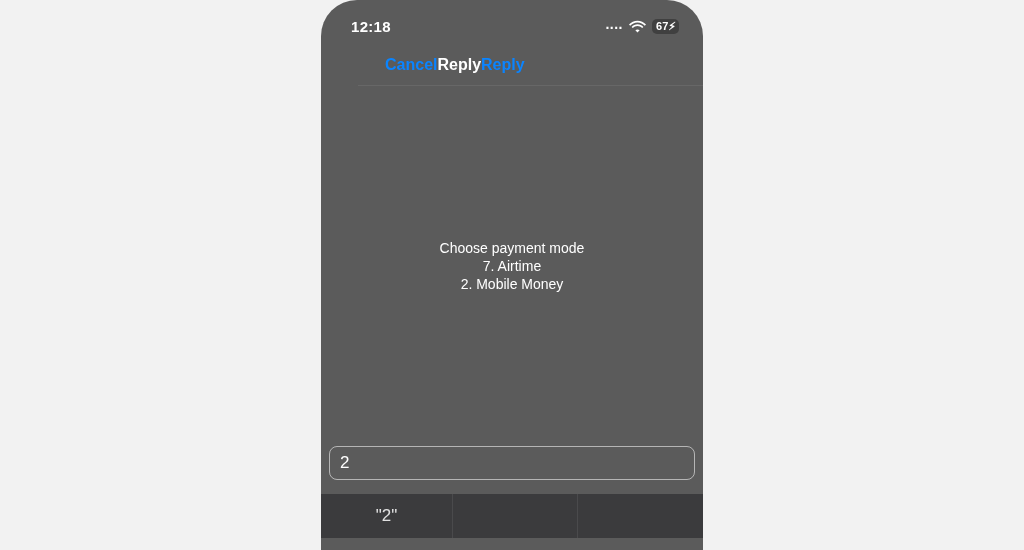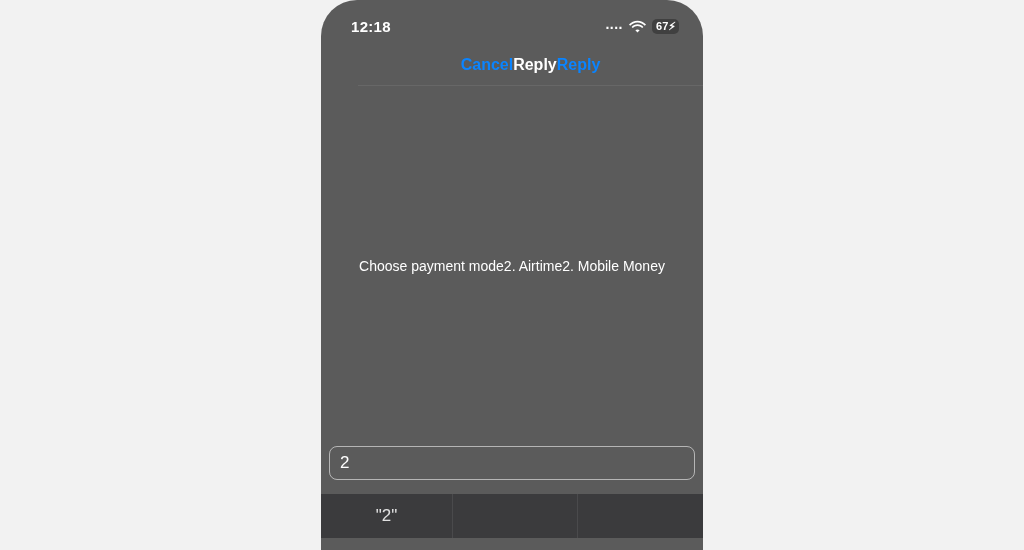--- a/index.html
+++ b/index.html
@@ -61,40 +61,41 @@
       font-weight: 700;
       color: #fff;
       display: inline-flex;
       align-items: center;
       line-height: 1;
       height: 15px;
     }
     .nav-bar {
       height: 42px;
       display: flex;
-      justify-content: center;
+      justify-content: flex-start;
       align-items: center;
       padding: 0 27px;
       border-bottom: 1px solid rgba(255,255,255,0.08);
       margin-left: 37px;
     }
     .nav-btn {
       color: #0a84ff;
       font-size: 16px;
       font-weight: 600;
       cursor: pointer;
     }
     .nav-title {
       color: #fff;
       font-size: 16px;
       font-weight: 700;
     }
     .content-area {
       height: 360px;
       display: flex;
+      flex-direction: column;
       justify-content: center;
       align-items: center;
       color: #fff;
       font-size: 14px;
       line-height: 18px;
       text-align: center;
     }
     .input-wrapper {
       padding: 0 8px;
     }
@@ -161,21 +162,21 @@
   </div>
 
   <div class="nav-bar">
     <div class="nav-btn">Cancel</div>
     <div class="nav-title">Reply</div>
     <div class="nav-btn">Reply</div>
   </div>
 
   <div class="content-area">
     <div>Choose payment mode</div>
-    <div>2. Airtime</div>
+    <div>7. Airtime</div>
     <div>2. Mobile Money</div>
   </div>
 
   <div class="input-wrapper">
     <input type="text" class="reply-input" value="2" style="">
   </div>
 
   <div class="kbd-bar">
     <div class="kbd-cell kbd-first">"2"</div>
     <div class="kbd-cell"></div>

